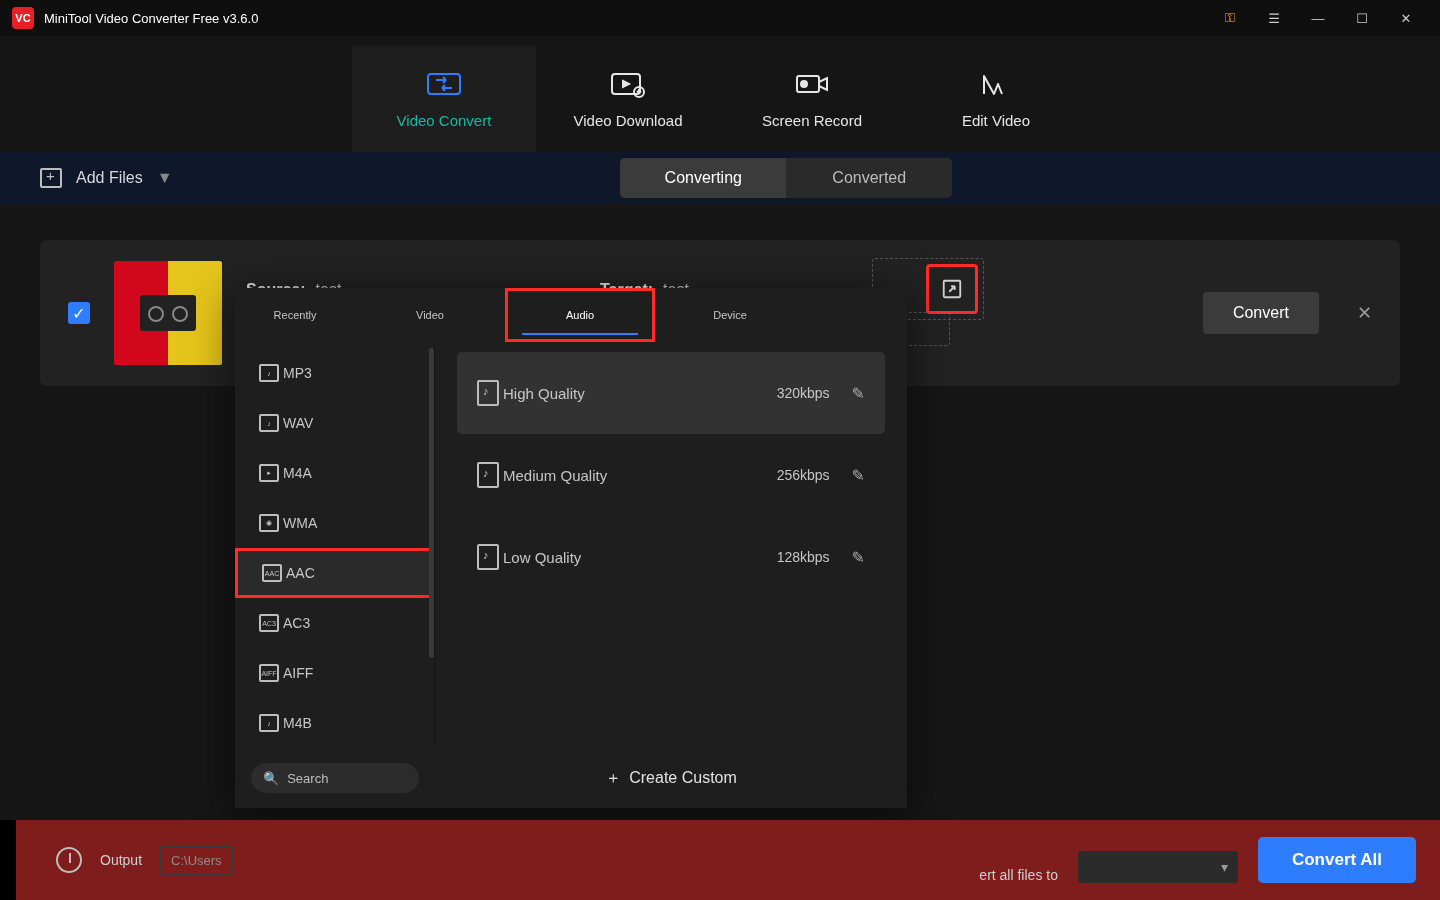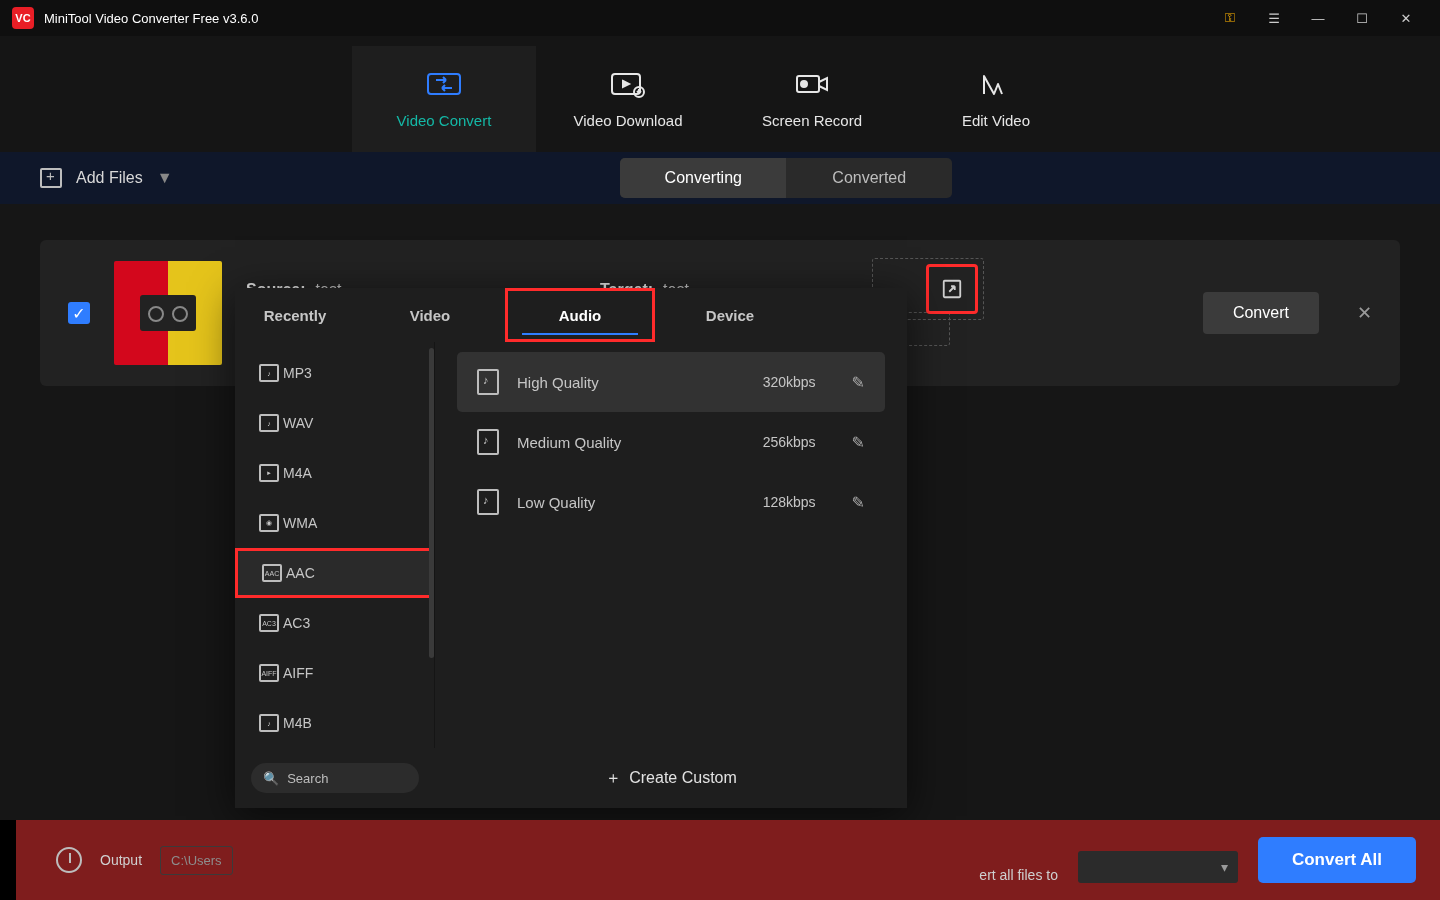--- a/index.html
+++ b/index.html
@@ -45,32 +45,32 @@
 .tgtcol .row1{display:flex;align-items:center;gap:10px;}
 .tgtcol .edit{margin-left:auto;color:#999;}
 .card .convert { margin-left:auto; background:#3b3b3b; color:#fff; border:none; padding:12px 30px; font-size:16px; border-radius:4px; }
 .card .close { color:#999; font-size:18px; margin-left:14px;}
 
 .gear { width:52px; height:50px; border:3px solid #ff2b2b; border-radius:4px; display:flex; align-items:center; justify-content:center; margin-left:8px; color:#d0d0d0; position:absolute; left:918px; top:60px; background:#222;}
 .gear-dash{ position:absolute; left:872px; top:54px; width:112px;height:62px;border:1px dashed #555;border-radius:3px;}
 
 .popup { position:absolute; left:235px; top:84px; width:672px; background:#1e1e1e; box-shadow:0 8px 40px rgba(0,0,0,.6); display:flex; flex-direction:column; }
 .poptabs { display:flex; height:54px; align-items:stretch; }
-.poptabs .ptab { flex:0 0 150px; display:flex; align-items:center; justify-content:center; color:#c6c6c6; font-size:15px;font-weight:bold; }
+.poptabs .ptab { flex:0 0 150px; display:flex; align-items:center; justify-content:center; color:#c6c6c6; font-size:11px; }
 .poptabs .ptab.audio { border:3px solid #ff2b2b; position:relative;}
 .poptabs .ptab.audio span{ color:#fff;}
 .poptabs .ptab.audio::after{content:"";position:absolute;left:14px;right:14px;bottom:4px;height:2px;background:#2f7dff;}
 .popbody { flex:1; display:flex; }
 .fmtlist { width:200px; background:#1e1e1e; border-right:1px solid #151515; padding-top:6px; position:relative;}
 .fmtlist::after{content:"";position:absolute;right:0;top:6px;width:5px;height:310px;background:#3a3a3a;border-radius:3px;}
 .fmt { height:50px; display:flex; align-items:center; gap:4px; padding:0 24px; color:#c6c6c6; font-size:14px; }
 .fmt.sel { background:#2a2a2a; border:3px solid #ff2b2b; }
 .fmt .fi { width:20px; height:18px; border:2px solid #bdbdbd; border-radius:2px; font-size:7px; display:flex;align-items:center;justify-content:center;}
 .qual { flex:1; padding:10px 22px 0; }
-.qrow { height:60px; border-radius:5px; display:flex; align-items:center; gap:18px; padding:0 20px; color:#c6c6c6; }
+.qrow { height:82px; border-radius:5px; display:flex; align-items:center; gap:4px; padding:0 20px; color:#c6c6c6; }
 .qrow.on { background:#323232; }
 .qrow .qi { width:22px; height:26px; border:2px solid #bdbdbd; border-radius:2px; position:relative;}
 .qrow .qi::after{content:"♪";position:absolute;top:3px;left:4px;font-size:11px;}
 .qrow .nm{ font-size:15px; }
 .qrow .br{ margin-left:auto; font-size:14px; }
 .qrow .ed{ margin-left:18px; color:#aaa; }
 
 .popfoot { height:60px; display:flex; align-items:center; }
 .popfoot .searchwrap{ width:200px; padding:0 16px;}
 .popfoot .search { width:100%; height:30px; background:#2c2c2c; border-radius:15px; display:flex; align-items:center; gap:8px; padding:0 12px; color:#bdbdbd; font-size:13px;}

